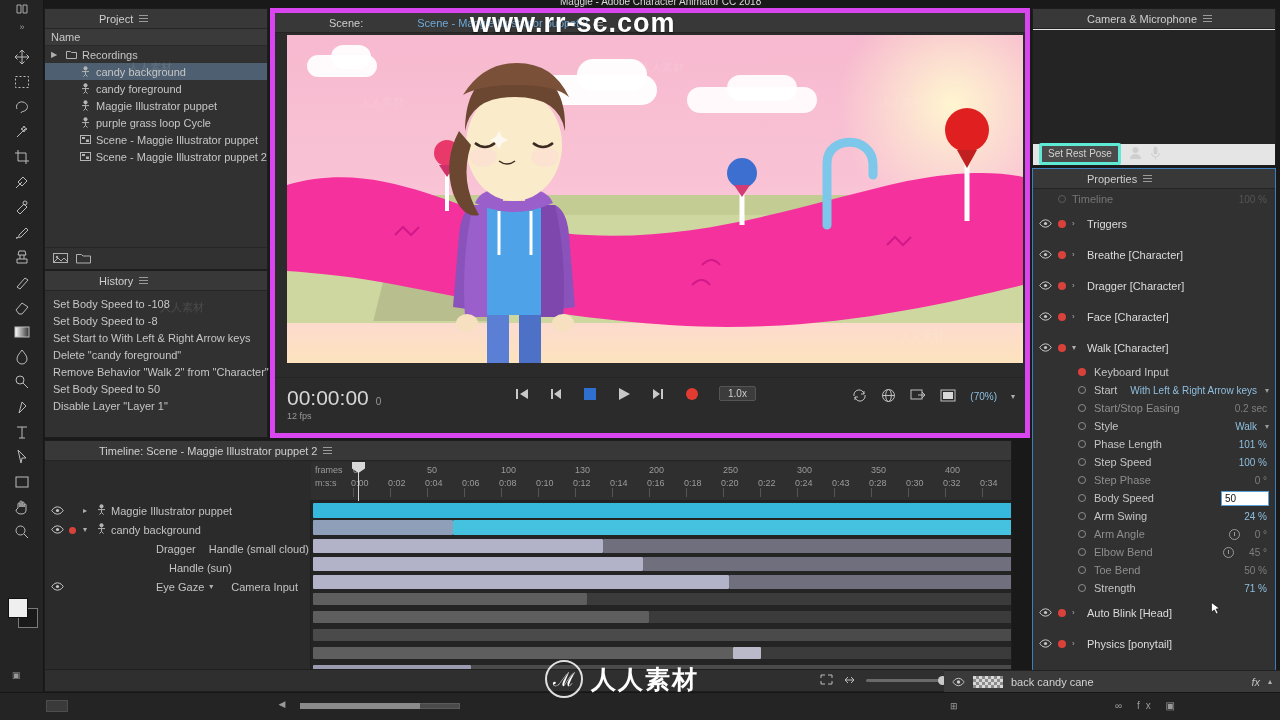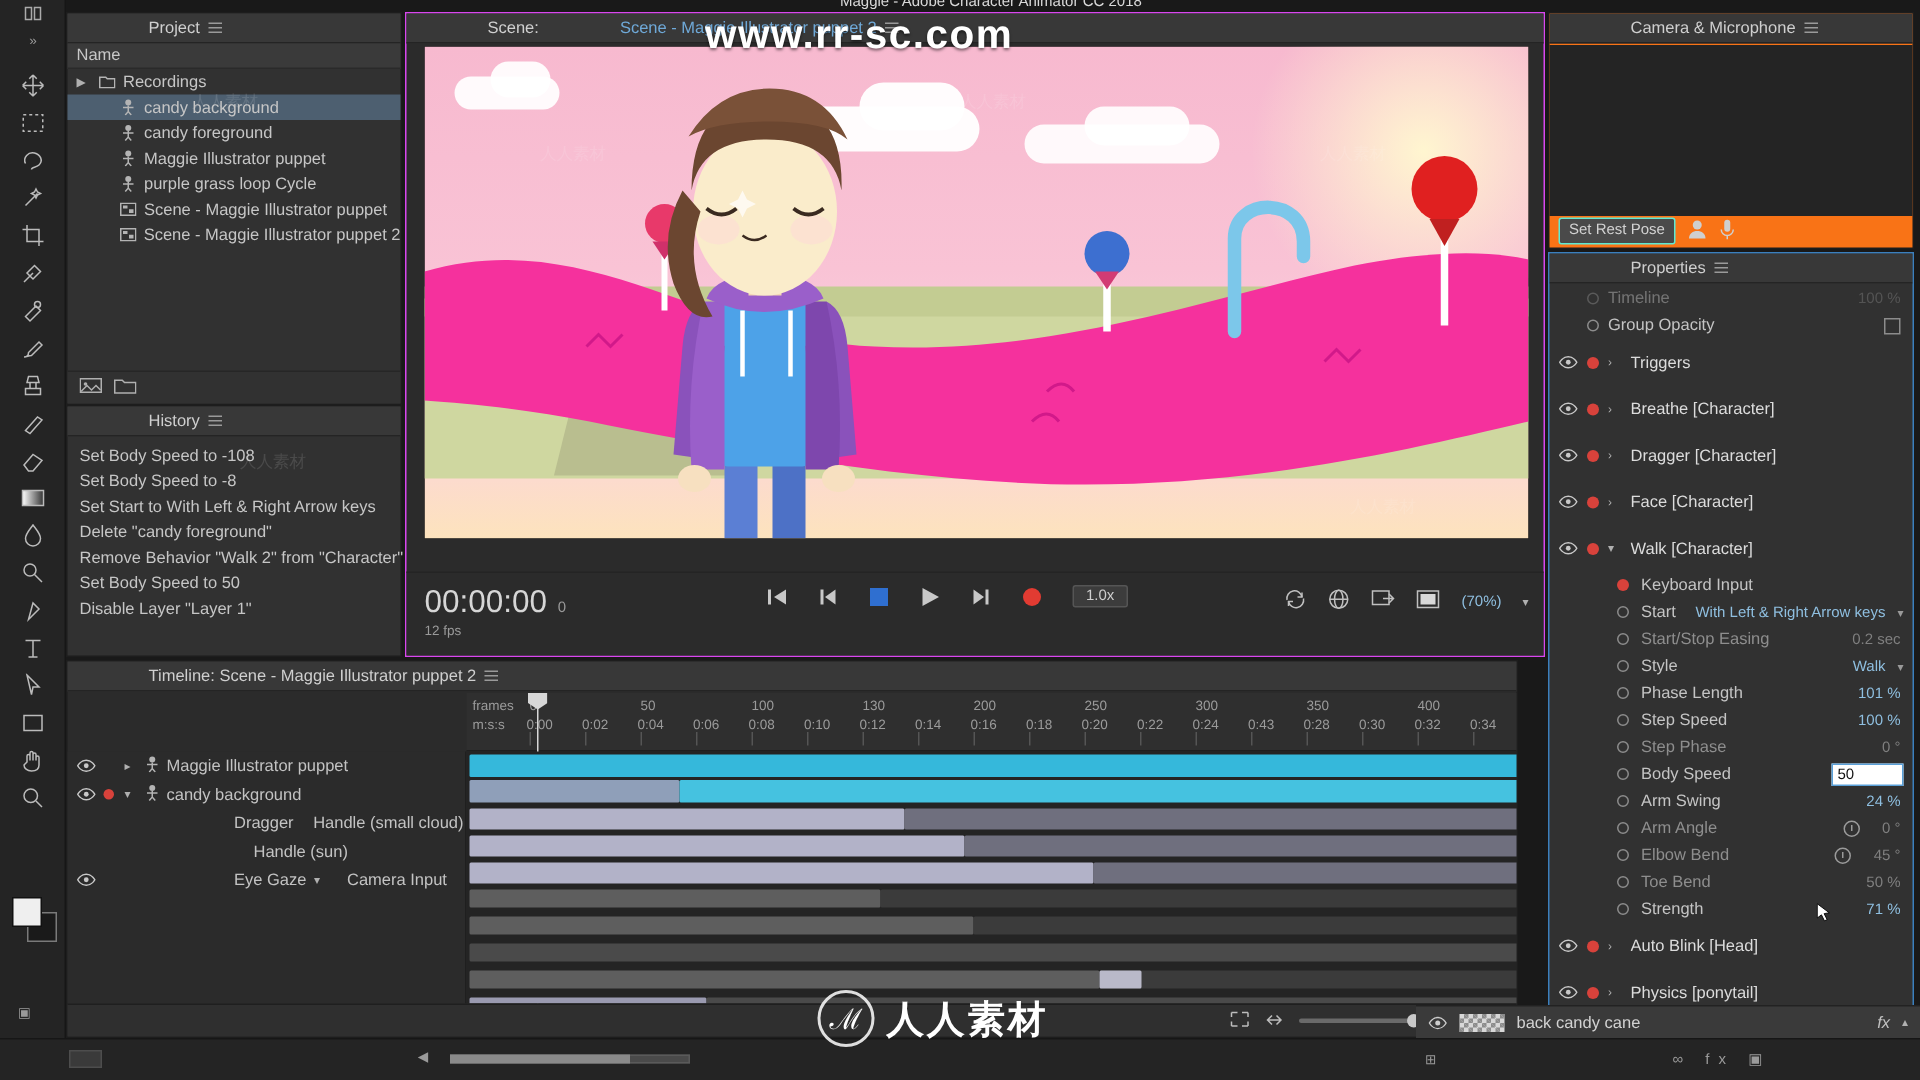--- a/index.html
+++ b/index.html
@@ -106,45 +106,45 @@
     position: absolute; left: 0; right: 0; bottom: 0; height: 22px; background: #2f2f2f;
     border-top: 1px solid #1f1f1f; display: flex; align-items: center; justify-content: flex-end;
     gap: 10px; padding-right: 10px;
   }
   .zoom-slider { width: 110px; height: 3px; background: #6a6a6a; border-radius: 2px; position: relative; }
   .zoom-knob { position: absolute; top: -3px; left: 72px; width: 9px; height: 9px; border-radius: 50%; background: #c9c9c9; }
 
   
   #scene {
     position: absolute; left: 270px; top: 8px; width: 760px; height: 430px;
-    background: #2b2b2b; border: 1px solid #d946ef;
+    background: #2b2b2b; border: 5px solid #d946ef;
   }
   #stage {
     position: absolute; left: 12px; top: 22px; width: 736px; height: 328px;
     background: #000; overflow: hidden;
   }
   #transport {
     position: absolute; left: 0; right: 0; bottom: 0; height: 56px; background: #2b2b2b;
     border-top: 1px solid #242424;
   }
   .tp-btn { color: #c8c8c8; display: inline-flex; align-items: center; justify-content: center; }
   .time-code { font-size: 21px; color: #d6d6d6; font-family: "Liberation Sans", sans-serif; }
 
   
   #camera {
     position: absolute; left: 1032px; top: 8px; width: 244px; height: 158px;
-    background: #f97316; border: 1px solid #1d1d1d;
+    background: #e5e5e5; border: 1px solid #1d1d1d;
   }
   #cam-view { position: absolute; left: 0; top: 21px; right: 0; height: 114px; background: #242424; }
   #cam-foot {
     position: absolute; left: 0; right: 0; bottom: 0; height: 22px; display: flex; align-items: center; gap: 8px;
     padding-left: 6px;
   }
   .btn-small {
-    background: #4a4a4a; border: 1px solid #5eead4; border-radius: 2px; color: #d2d2d2;
+    background: #4a4a4a; border: 3px solid #5eead4; border-radius: 2px; color: #d2d2d2;
     font-size: 10px; padding: 2px 6px; line-height: 12px;
   }
 
   
   #props {
     position: absolute; left: 1032px; top: 168px; width: 244px; height: 512px;
     background: #313131; border: 1px solid #1d1d1d; overflow: hidden;
   }
   #props.selected-outline { border: 1px solid #3b7fbd; }
   .pr-row {
@@ -879,26 +879,20 @@
           <i></i>
         </span>
     </div>
     <div id="props-body" style="position:absolute;left:0;right:0;top:21px;bottom:0;overflow:hidden">
         <div class="pr-row" style="opacity: 0.45;">
           <span class="eye-sm"></span>
           <span class="circle-o"></span>
           <span class="pr-name">Timeline</span>
           <span class="pr-val dim">100 %</span>
         </div>
-        <div class="pr-row" style="opacity: 1;">
-          <span class="eye-sm"></span>
-          <span class="circle-o"></span>
-          <span class="pr-name">Group Opacity</span>
-          <span style="width:11px;height:11px;border:1px solid #8c8c8c;margin-right:8px"></span>
-        </div>
         <div class="pr-row pr-group">
           <span class="eye-sm">
             <svg width="13" height="9" viewBox="0 0 13 9">
               <path d="M0.8 4.5S2.8 0.8 6.5 0.8s5.7 3.7 5.7 3.7-2 3.7-5.7 3.7S0.8 4.5 0.8 4.5z" fill="none" stroke="#c8c8c8"></path>
               <circle cx="6.5" cy="4.5" r="1.6" fill="#c8c8c8"></circle>
             </svg>
           </span>
           <span class="circle-r"></span>
           <span class="chev">›</span>
           <span class="pr-name" style="color:#dcdcdc">Triggers</span>

